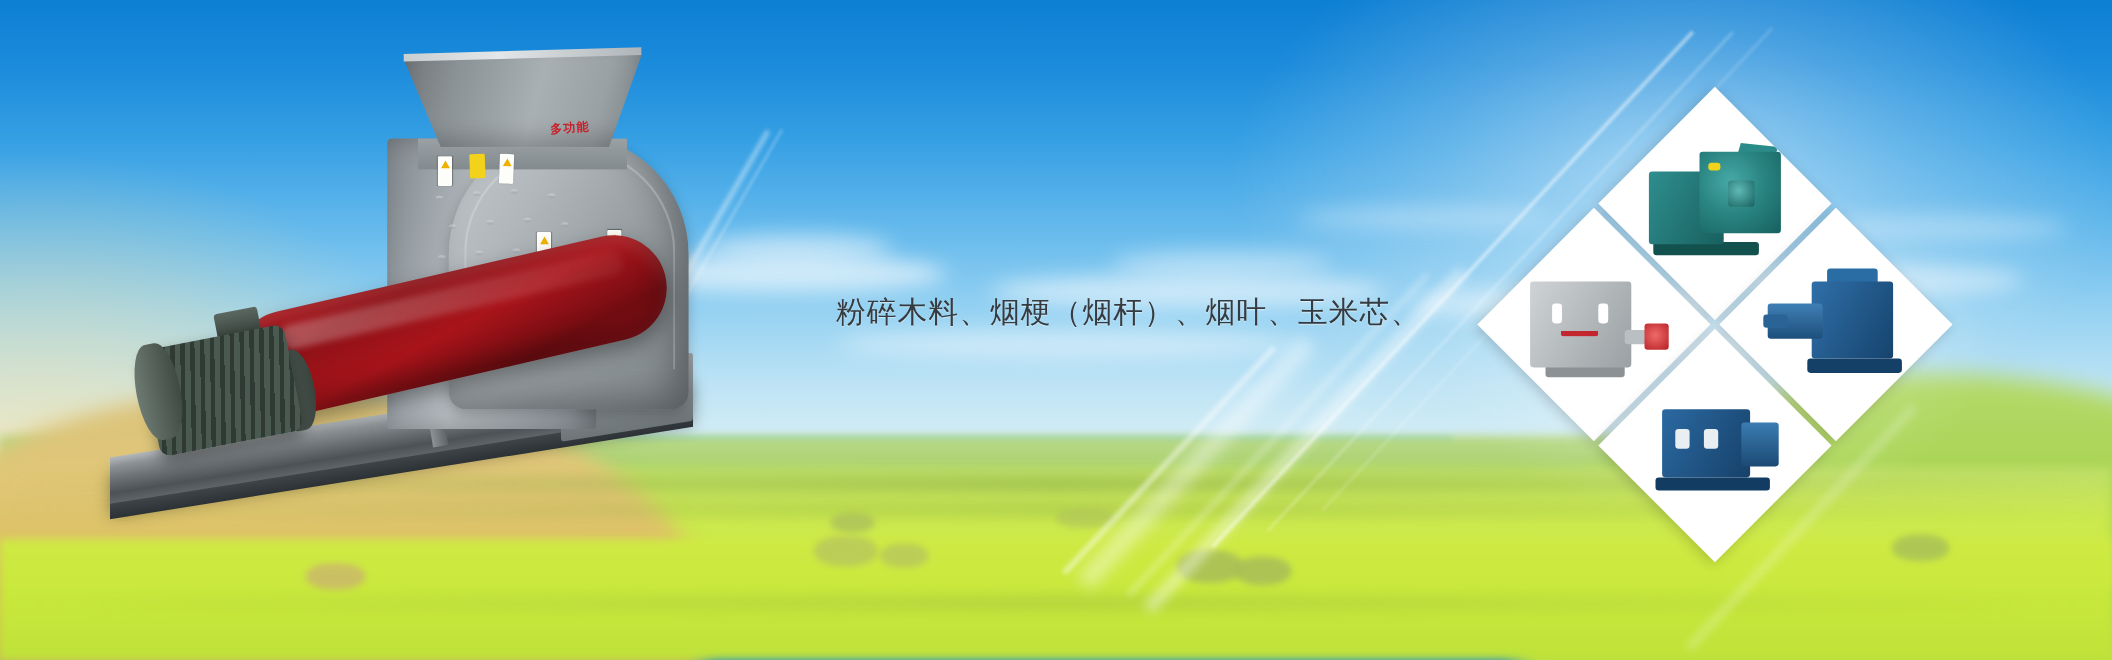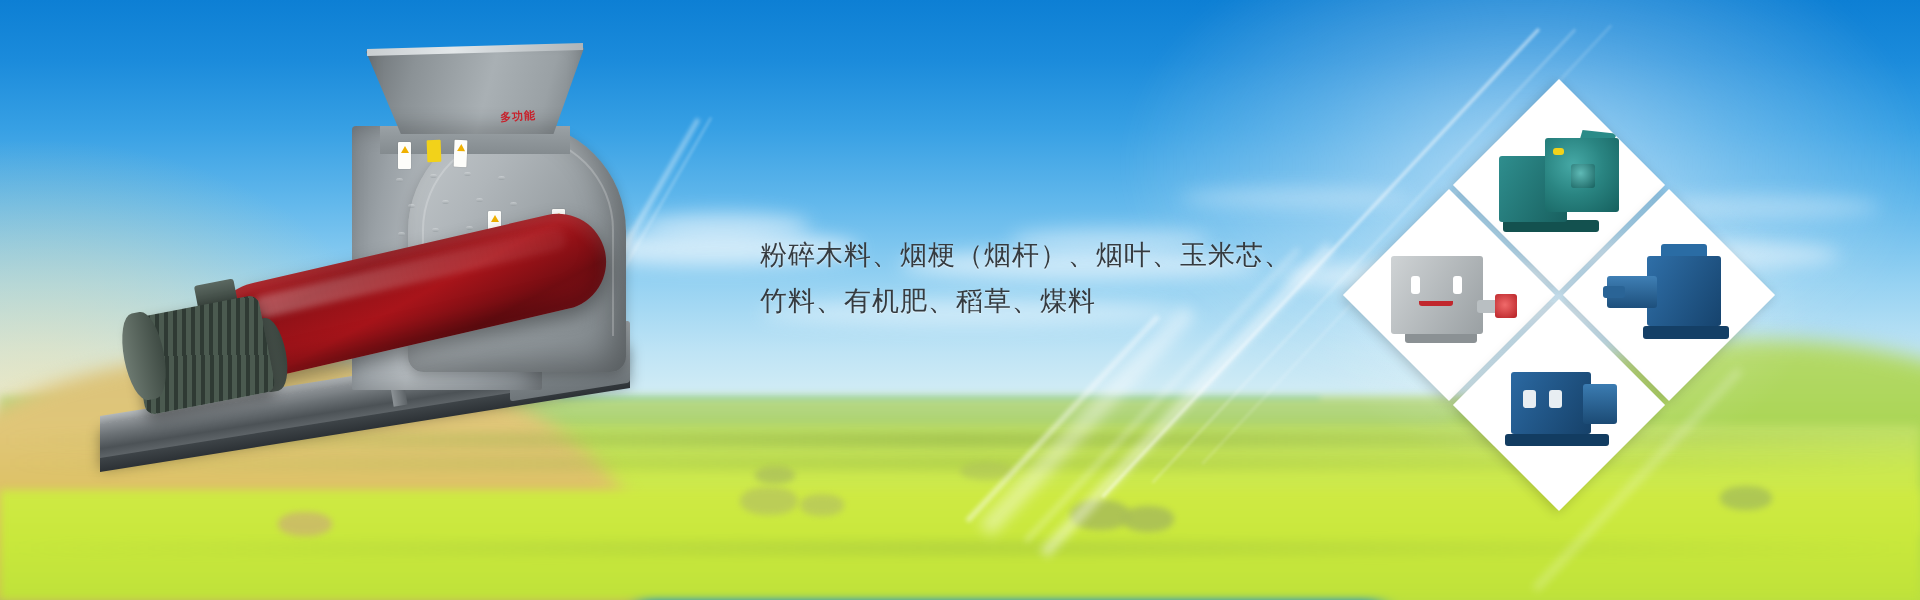--- a/index.html
+++ b/index.html
@@ -118,20 +118,21 @@
   .headline{
     color:#f01414;
     font-size:41px;
     font-weight:700;
     letter-spacing:2px;
     line-height:1;
     white-space:nowrap;
     text-shadow:0 1px 0 rgba(255,255,255,.28);
   }
   .desc{
+    margin-top:30px;
     color:#353b40;
     font-size:27px;
     line-height:1.72;
     letter-spacing:1px;
     white-space:nowrap;
     text-shadow:0 1px 1px rgba(255,255,255,.5);
   }
 
   
   .machine{position:absolute;left:90px;top:30px;width:570px;height:440px;}
@@ -425,21 +426,20 @@
 
     <div class="m-pulley"></div>
     <div class="m-motor-box"></div>
     <div class="m-motor"></div>
     <div class="m-motor-cap"></div>
   </div>
 
   <div class="copy">
     <div class="desc">
       <div>粉碎木料、烟梗（烟杆）、烟叶、玉米芯、</div>
-      <div>竹料、有机肥、稻草、煤料</div>
     </div>
   </div>
 
   <div class="collage-glow"></div>
   <div class="collage">
 
     <div class="dia dia-top">
       <div class="inner">
         <div class="mini">
           <div class="blk t-foot"></div>

